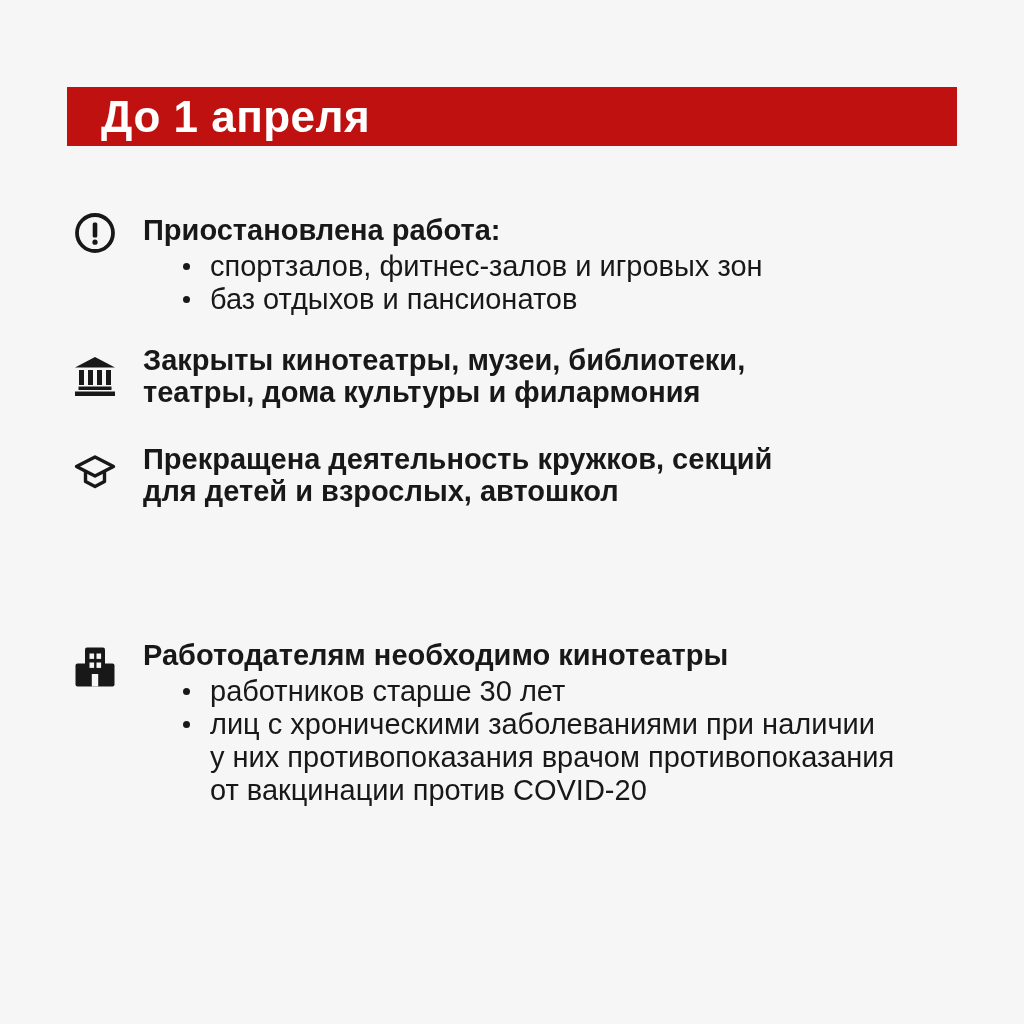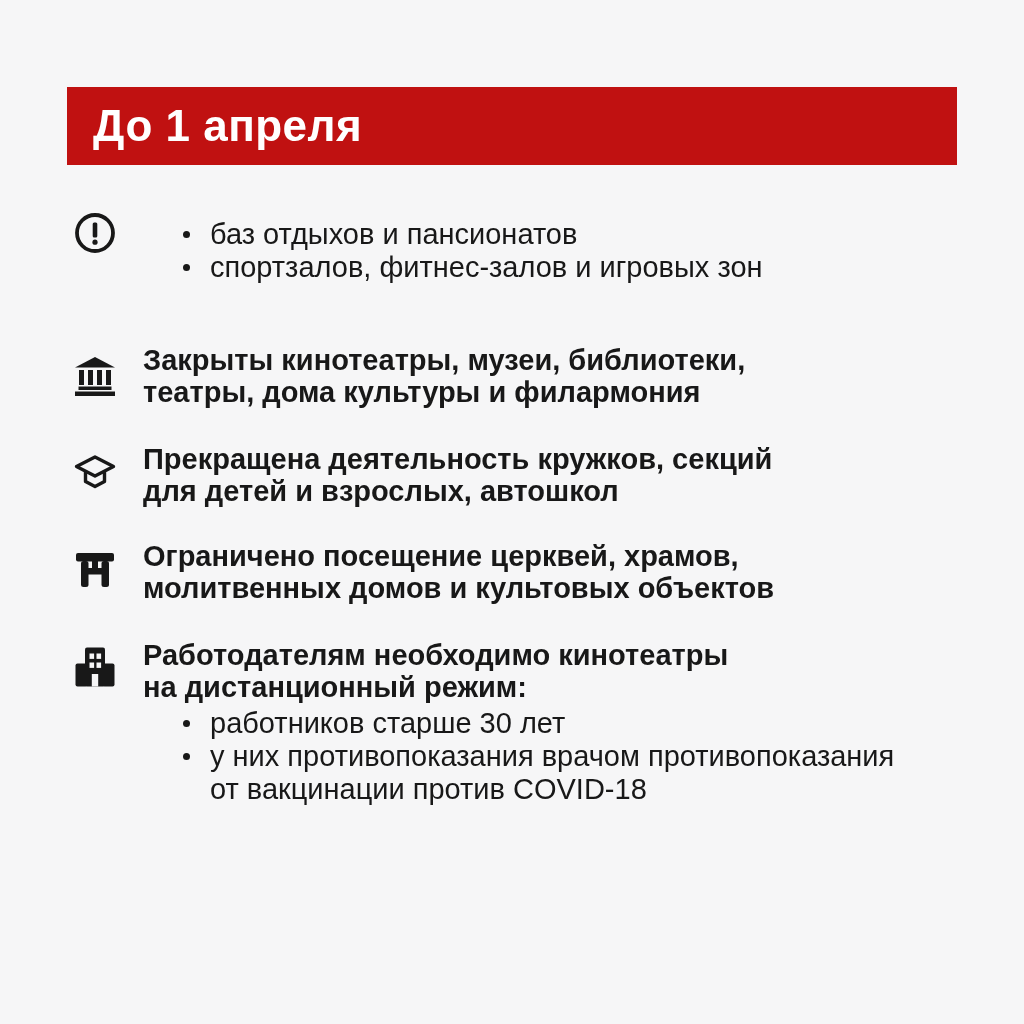--- a/index.html
+++ b/index.html
@@ -10,24 +10,24 @@
   }
   .poster {
     position: relative;
     width: 1024px; height: 1024px;
     background: #f6f6f7;
     color: #181818;
   }
   .banner {
     position: absolute;
     left: 67px; top: 87px;
-    width: 890px; height: 78px;
+    width: 890px; height: 59px;
     background: #c01111;
     display: flex; align-items: center;
-    padding-left: 26px; box-sizing: border-box;
+    padding-left: 34px; box-sizing: border-box;
   }
   .banner span {
     color: #ffffff;
     font-size: 44px;
     font-weight: 700;
     letter-spacing: 0.5px;
   }
   .sec {
     position: absolute;
     left: 70px;
@@ -84,28 +84,29 @@
 
   <section class="sec sec1">
     <span class="icon">
       <svg width="46" height="46" viewBox="0 0 46 46">
         <circle cx="23" cy="23" r="18" fill="none" stroke="#181818" stroke-width="3.8"></circle>
         <rect x="20.7" y="12.5" width="4.6" height="15" rx="1.5" fill="#181818"></rect>
         <circle cx="23" cy="32.2" r="2.6" fill="#181818"></circle>
       </svg>
     </span>
     <div class="sec-text">
+      <div class="hline">Приостановлена работа:</div>
       <div class="bullets">
         <div class="bullet">
           <span class="dot"></span>
-          <div class="bline">баз отдыхов и пансионатов</div>
+          <div class="bline">спортзалов, фитнес-залов и игровых зон</div>
         </div>
         <div class="bullet">
           <span class="dot"></span>
-          <div class="bline">спортзалов, фитнес-залов и игровых зон</div>
+          <div class="bline">баз отдыхов и пансионатов</div>
         </div>
       </div>
     </div>
   </section>
 
   <section class="sec sec2">
     <span class="icon">
       <svg width="46" height="46" viewBox="0 0 46 46">
         <g fill="#181818">
           <polygon points="23,4 43,14.5 3,14.5"></polygon>
@@ -132,65 +133,48 @@
           <path d="M13.5 20.5 L13.5 29.5 L23 34.5 L32.5 29.5 L32.5 20.5"></path>
         </g>
       </svg>
     </span>
     <div class="sec-text">
       <div class="hline">Прекращена деятельность кружков, секций</div>
       <div class="hline">для детей и взрослых, автошкол</div>
     </div>
   </section>
 
-  <section class="sec sec4">
-    <span class="icon">
-      <svg width="46" height="46" viewBox="0 0 46 46">
-        <g fill="#181818">
-          <rect x="4" y="6" width="38" height="8.5" rx="2"></rect>
-          <rect x="9" y="14" width="7.5" height="26" rx="2.5"></rect>
-          <rect x="29.5" y="14" width="7.5" height="26" rx="2.5"></rect>
-          <rect x="20" y="14" width="6" height="8"></rect>
-          <rect x="9" y="21" width="28" height="6.5"></rect>
-        </g>
-      </svg>
-    </span>
-    <div class="sec-text">
-      <div class="hline">Ограничено посещение церквей, храмов,</div>
-      <div class="hline">молитвенных домов и культовых объектов</div>
-    </div>
-  </section>
 
   <section class="sec sec5">
     <span class="icon">
       <svg width="46" height="46" viewBox="0 0 46 46">
         <g fill="#181818">
           <rect x="13" y="3.5" width="20" height="39" rx="2"></rect>
           <rect x="3.5" y="19.5" width="12" height="23" rx="2"></rect>
           <rect x="30.5" y="19.5" width="12" height="23" rx="2"></rect>
         </g>
         <g fill="#f6f6f7">
           <rect x="17.5" y="9.5" width="4.6" height="5.4"></rect>
           <rect x="24.5" y="9.5" width="4.6" height="5.4"></rect>
           <rect x="17.5" y="18.5" width="4.6" height="5.4"></rect>
           <rect x="24.5" y="18.5" width="4.6" height="5.4"></rect>
           <rect x="19.8" y="30" width="6.4" height="12.5"></rect>
         </g>
       </svg>
     </span>
     <div class="sec-text">
       <div class="hline">Работодателям необходимо кинотеатры</div>
-      <div class="hline">на дистанционный режим:</div>
       <div class="bullets">
         <div class="bullet">
           <span class="dot"></span>
           <div class="bline">работников старше 30 лет</div>
         </div>
         <div class="bullet">
           <span class="dot"></span>
+          <div class="bline">лиц с хроническими заболеваниями при наличии</div>
           <div class="bline">у них противопоказания врачом противопоказания</div>
-          <div class="bline">от вакцинации против COVID-18</div>
+          <div class="bline">от вакцинации против COVID-20</div>
         </div>
       </div>
     </div>
   </section>
 
 </div>
 
 </body></html>

